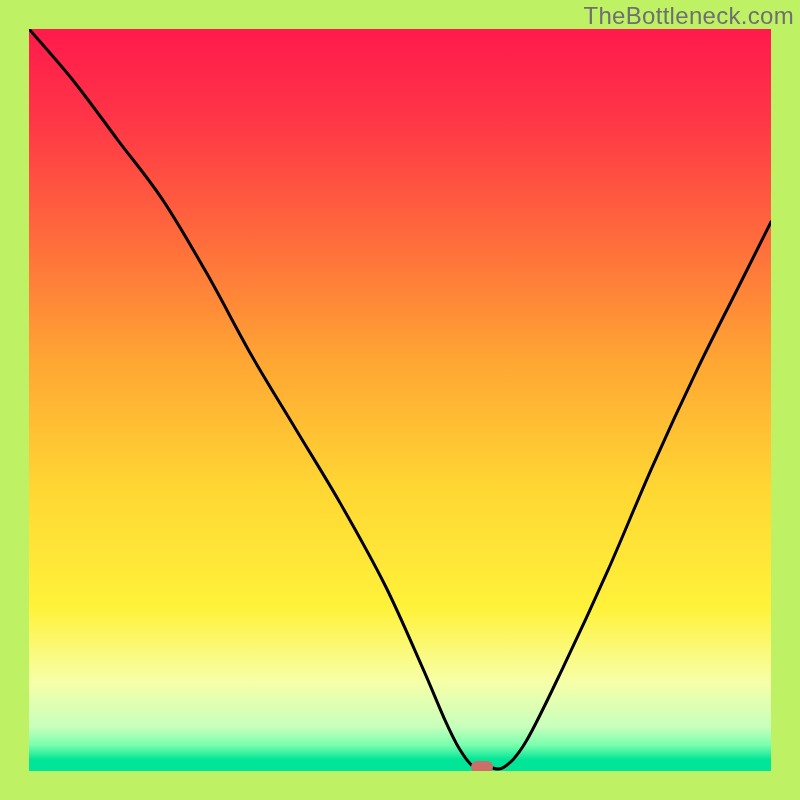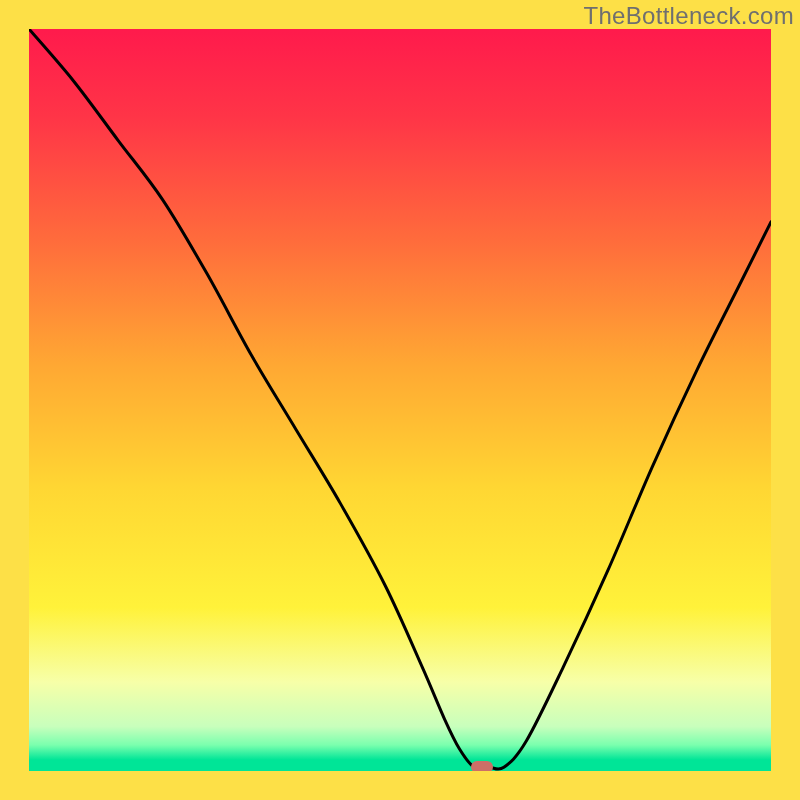--- a/index.html
+++ b/index.html
@@ -9,21 +9,21 @@
     display: flex;
     justify-content: center;
     align-items: center;
     width: 800px;
     height: 800px;
   }
   .chart-container {
     width: 800px;
     height: 800px;
     position: relative;
-    background: #fde047;
+    background: #bef264;
   }
   .plot-area {
     position: absolute;
     left: 29px;
     top: 29px;
     width: 742px;
     height: 742px;
     overflow: hidden;
   }
   .gradient-bg {

